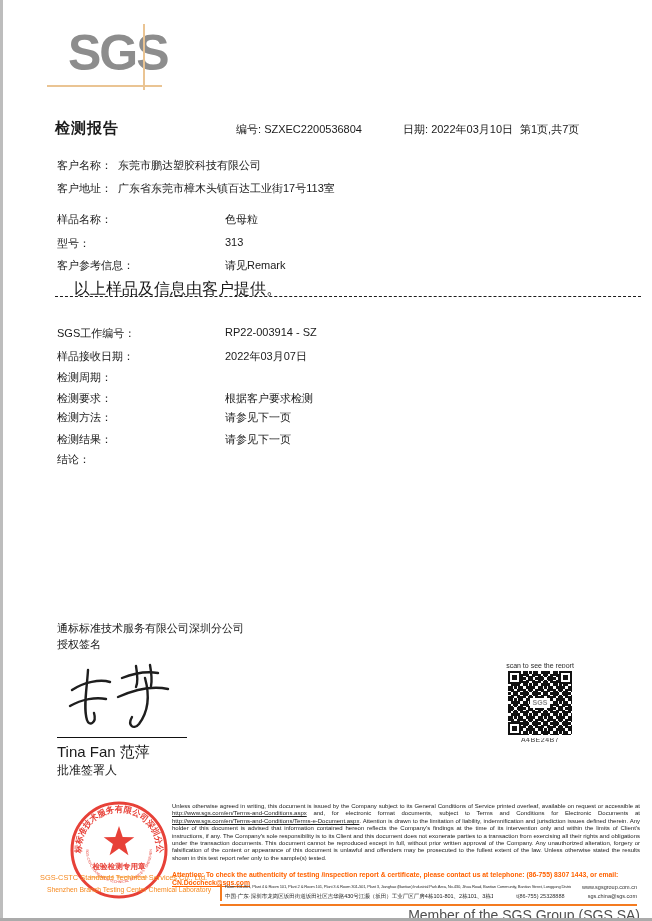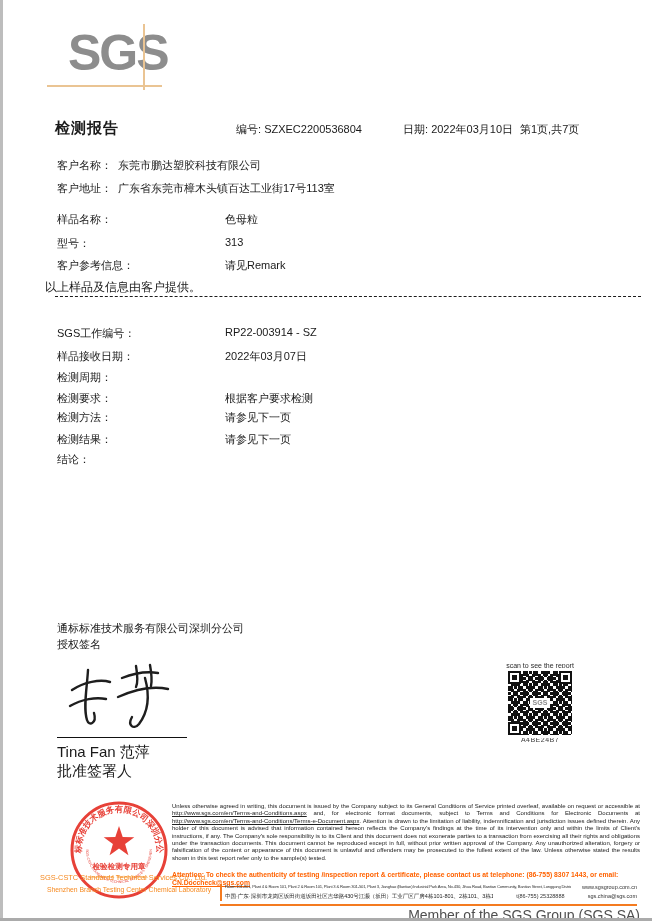--- a/index.html
+++ b/index.html
@@ -14,30 +14,30 @@
   .sgs-text{position:absolute;left:21px;top:0;font-size:50px;font-weight:bold;color:#8d8d8d;
             line-height:1;letter-spacing:-2px;}
   .tan-h{position:absolute;left:0;top:57px;width:115px;height:2px;background:#eac493;}
   .tan-v{position:absolute;left:96px;top:-4px;width:2px;height:66px;background:#eac493;}
   
   .doc-title{left:55px;top:119px;font-size:15px;font-weight:bold;letter-spacing:1px;}
   .meta{font-size:11px;top:122px;white-space:nowrap;}
   
   .lbl{left:57px;font-size:11px;white-space:nowrap;}
   .val{font-size:11px;white-space:nowrap;}
-  .note{left:45px;font-size:12px;}
+  .note{left:74px;font-size:16px;}
   .dashes{left:55px;top:296px;width:586px;border-top:1.6px dashed #1c1c1c;height:0;}
   .conclusion{left:225px;top:450px;width:418px;font-size:11px;line-height:17.5px;text-align:justify;}
   
   .sig-company{left:57px;top:621px;font-size:11px;}
   .sig-auth{left:57px;top:637px;font-size:11px;}
   .sig-svg{left:58px;top:656px;}
   .sig-line{left:57px;top:737px;width:130px;border-top:1.5px solid #111;height:0;}
   .sig-name{left:57px;top:743px;font-size:15px;}
-  .sig-role{left:57px;top:762px;font-size:15px;}
+  .sig-role{left:57px;top:762px;font-size:12px;}
   
   .qr-wrap{left:498px;top:662px;width:84px;text-align:center;}
   .qr-caption{font-size:7px;color:#2b2b2b;white-space:nowrap;}
   .qr{position:relative;width:64px;height:64px;margin:2px auto 1px;background:
       conic-gradient(#111 25%,#0000 0 50%,#111 0 75%,#0000 0) 0 0/6px 6px,
       conic-gradient(#111 25%,#fff 0 50%,#111 0 75%,#fff 0) 0 0/10px 10px;outline:3px solid #fff;}
   .finder{position:absolute;width:13px;height:13px;border:2.5px solid #111;background:#fff;box-sizing:border-box;}
   .finder::after{content:"";position:absolute;inset:2px;background:#111;}
   .f-tl{left:0;top:0}.f-tr{right:0;top:0}.f-bl{left:0;bottom:0}
   .qr-center{position:absolute;left:22px;top:27px;width:20px;height:10px;background:#fff;

